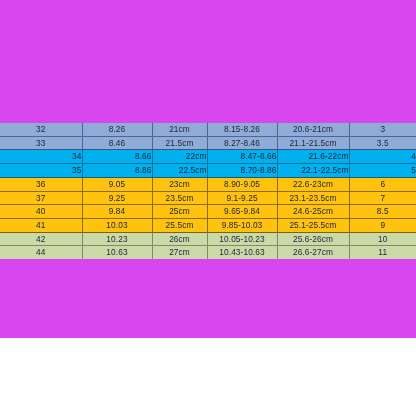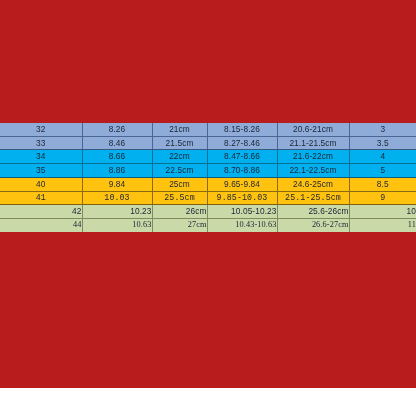--- a/index.html
+++ b/index.html
@@ -9,22 +9,22 @@
   body {
     width: 416px;
     height: 416px;
     background: #ffffff;
     font-family: "Liberation Sans", sans-serif;
     overflow: hidden;
   }
   #page {
     position: relative;
     width: 416px;
-    height: 388px;
-    background: #b91c1c;
+    height: 338px;
+    background: #d946ef;
   }
   #size-table {
     position: absolute;
     left: 0;
     top: 123px;
     width: 416px;
     border-collapse: collapse;
     table-layout: fixed;
     border-spacing: 0;
   }
@@ -51,49 +51,48 @@
     border-bottom: 1px solid #7a7f5a;
     white-space: nowrap;
     overflow: hidden;
     letter-spacing: 0.1px;
   }
   #size-table td:last-child {
     border-right: none;
   }
   #size-table tr:last-child td {
     border-bottom: none;
-    font-family: Liberation Serif, serif;
   }
 
   
   #size-table tr.band-lightblue td {
     background: #8fabd8;
     border-right-color: #4b6694;
     border-bottom-color: #4b6694;
   }
   #size-table tr.band-cyan td {
     background: #00b0ef;
     border-right-color: #0c6f96;
     border-bottom-color: #0c6f96;
+    text-align: right;
   }
   #size-table tr.band-orange td {
     background: #ffc20e;
     border-right-color: #8a6b10;
     border-bottom-color: #8a6b10;
   }
   #size-table tr.band-green td {
     background: #c9d9a8;
     border-right-color: #7e8c60;
     border-bottom-color: #7e8c60;
-    text-align: right;
   }
   
   #size-table tr.band-lightblue.last-of-band td { border-bottom-color: #3c5682; margin-left: 34px; }
   #size-table tr.band-cyan.last-of-band td { border-bottom-color: #0a5f80; }
-  #size-table tr.band-orange.last-of-band td { border-bottom-color: #7d6210; font-family: Liberation Mono, monospace; }
+  #size-table tr.band-orange.last-of-band td { border-bottom-color: #7d6210; }
 </style>
 </head>
 <body>
 
 <div id="page">
   <table id="size-table">
     <colgroup>
       <col class="c0">
         <col class="c1">
         <col class="c2">
@@ -128,20 +127,36 @@
         </tr>
         <tr class="band-cyan last-of-band">
           <td>35</td>
           <td>8.86</td>
           <td>22.5cm</td>
           <td>8.70-8.86</td>
           <td>22.1-22.5cm</td>
           <td>5</td>
         </tr>
         <tr class="band-orange">
+          <td>36</td>
+          <td>9.05</td>
+          <td>23cm</td>
+          <td>8.90-9.05</td>
+          <td>22.6-23cm</td>
+          <td>6</td>
+        </tr>
+        <tr class="band-orange">
+          <td>37</td>
+          <td>9.25</td>
+          <td>23.5cm</td>
+          <td>9.1-9.25</td>
+          <td>23.1-23.5cm</td>
+          <td>7</td>
+        </tr>
+        <tr class="band-orange">
           <td>40</td>
           <td>9.84</td>
           <td>25cm</td>
           <td>9.65-9.84</td>
           <td>24.6-25cm</td>
           <td>8.5</td>
         </tr>
         <tr class="band-orange last-of-band">
           <td>41</td>
           <td>10.03</td>

